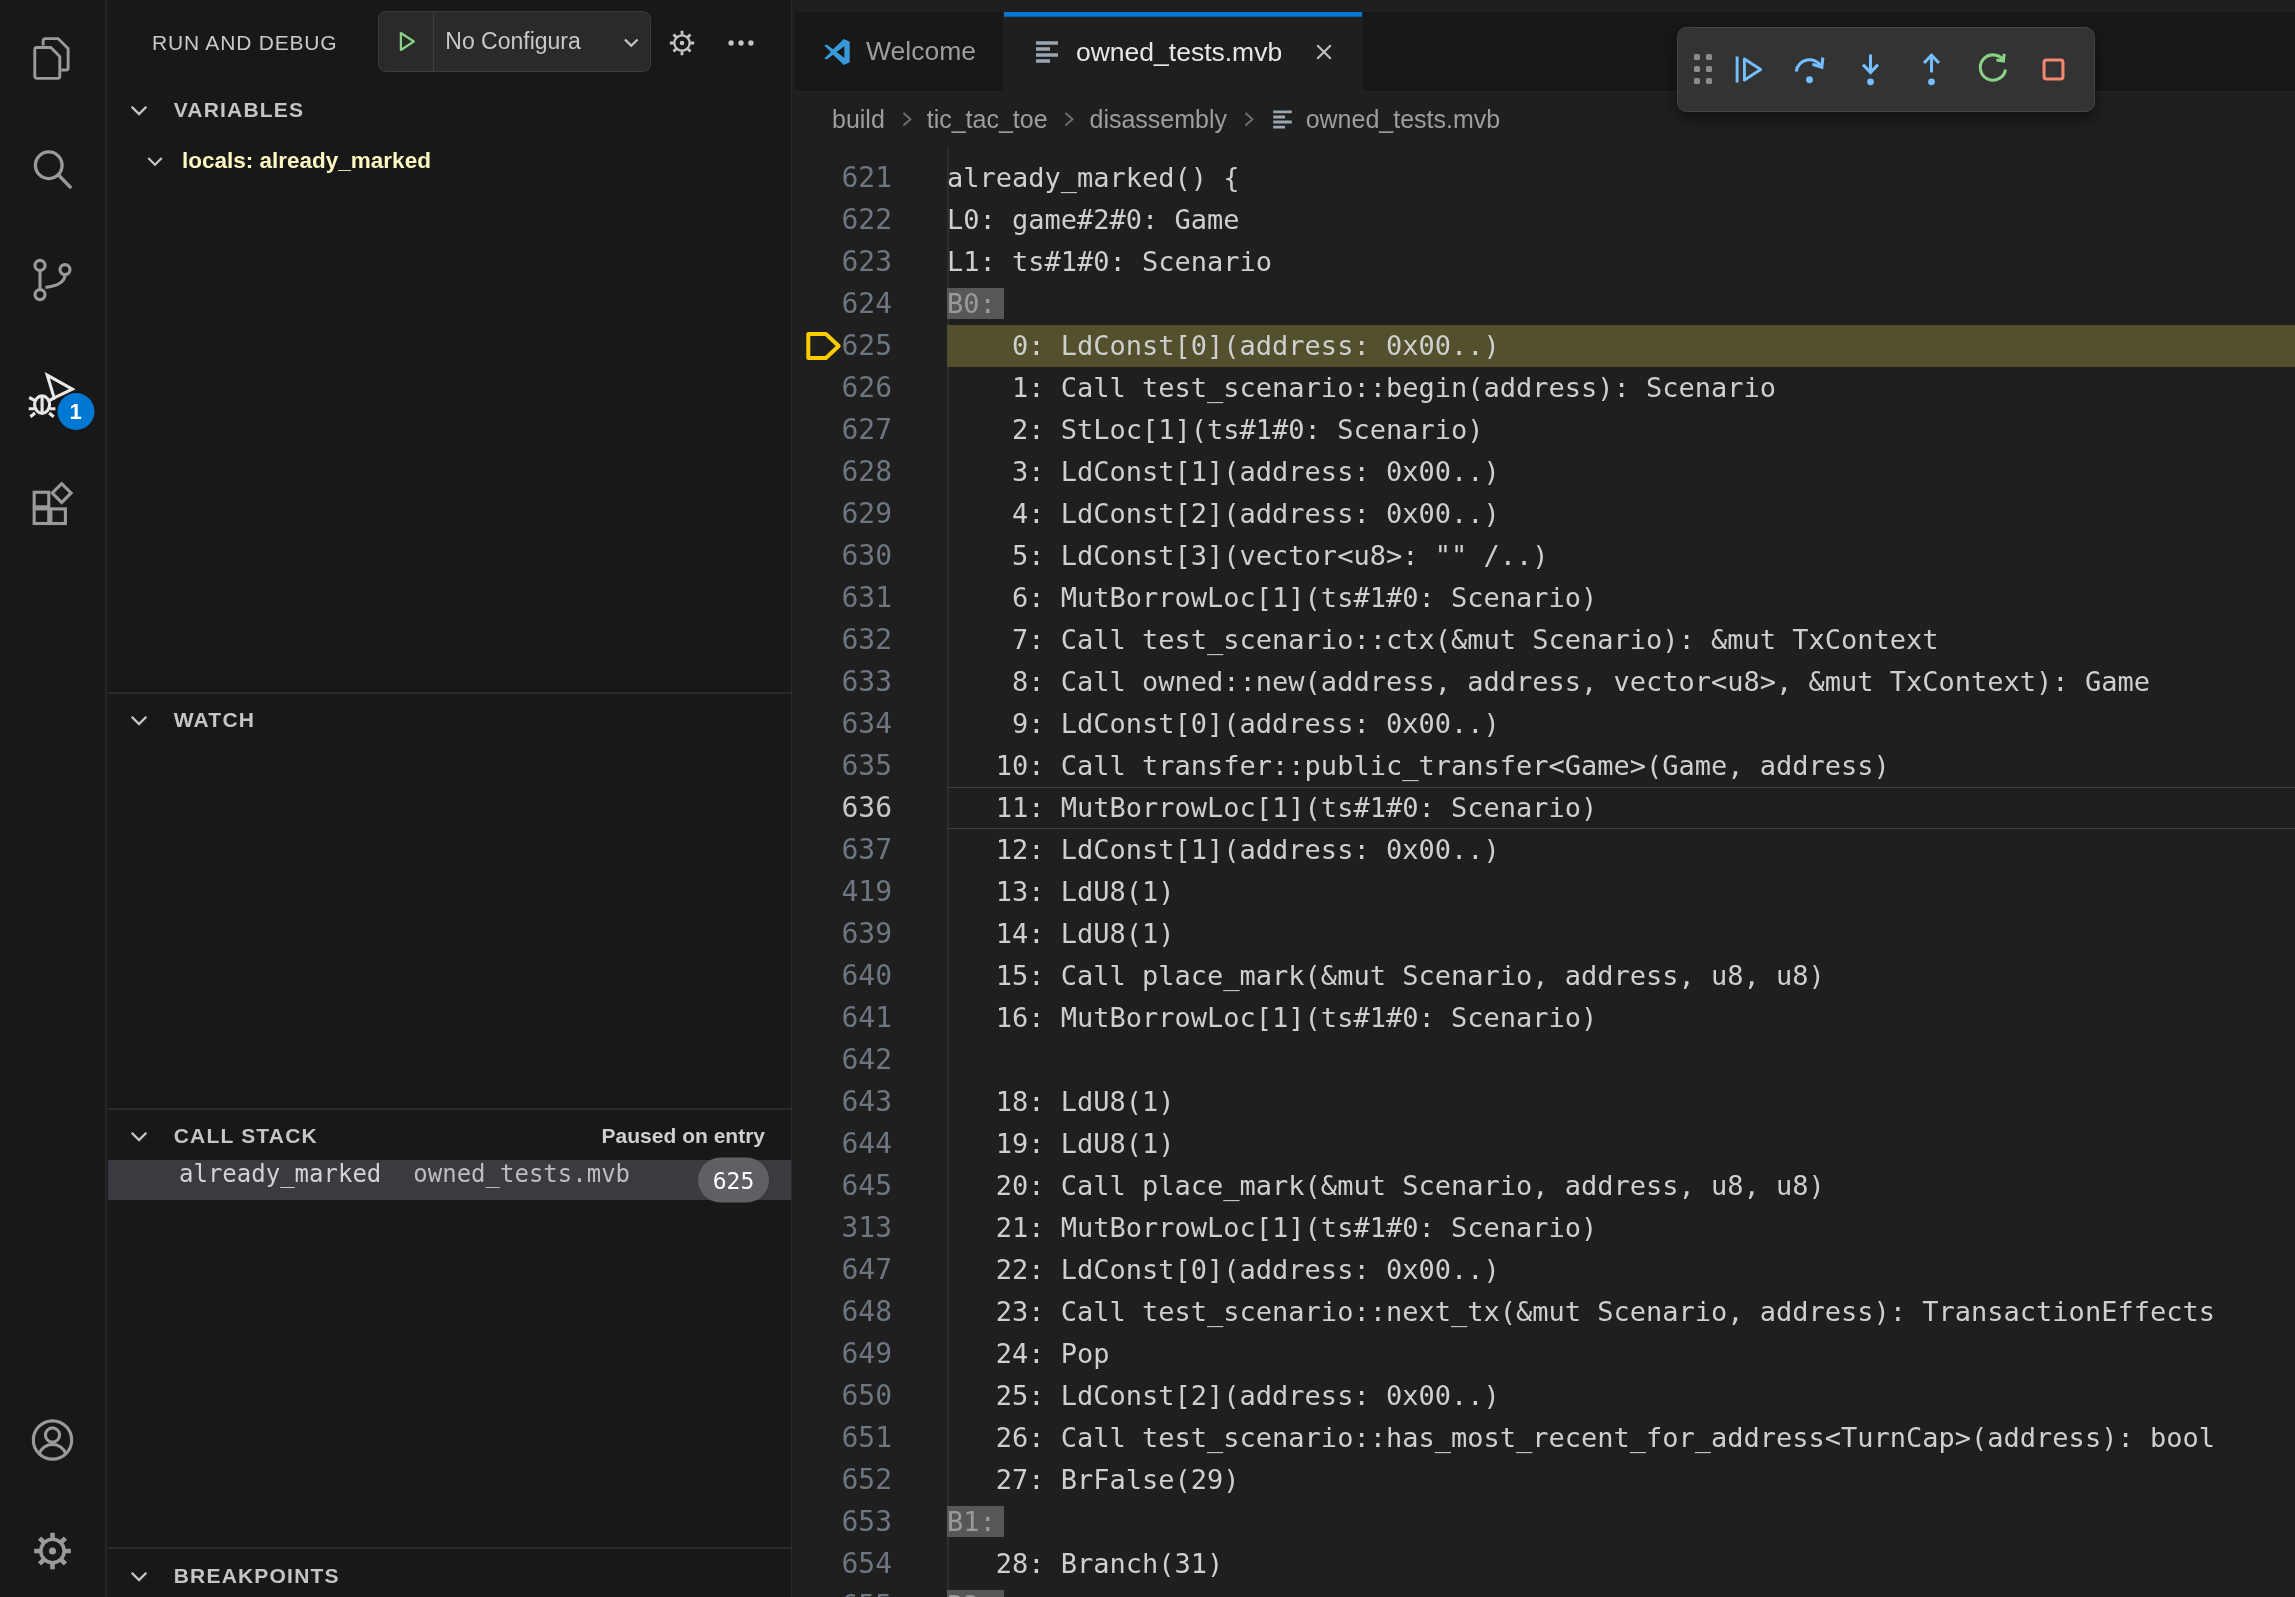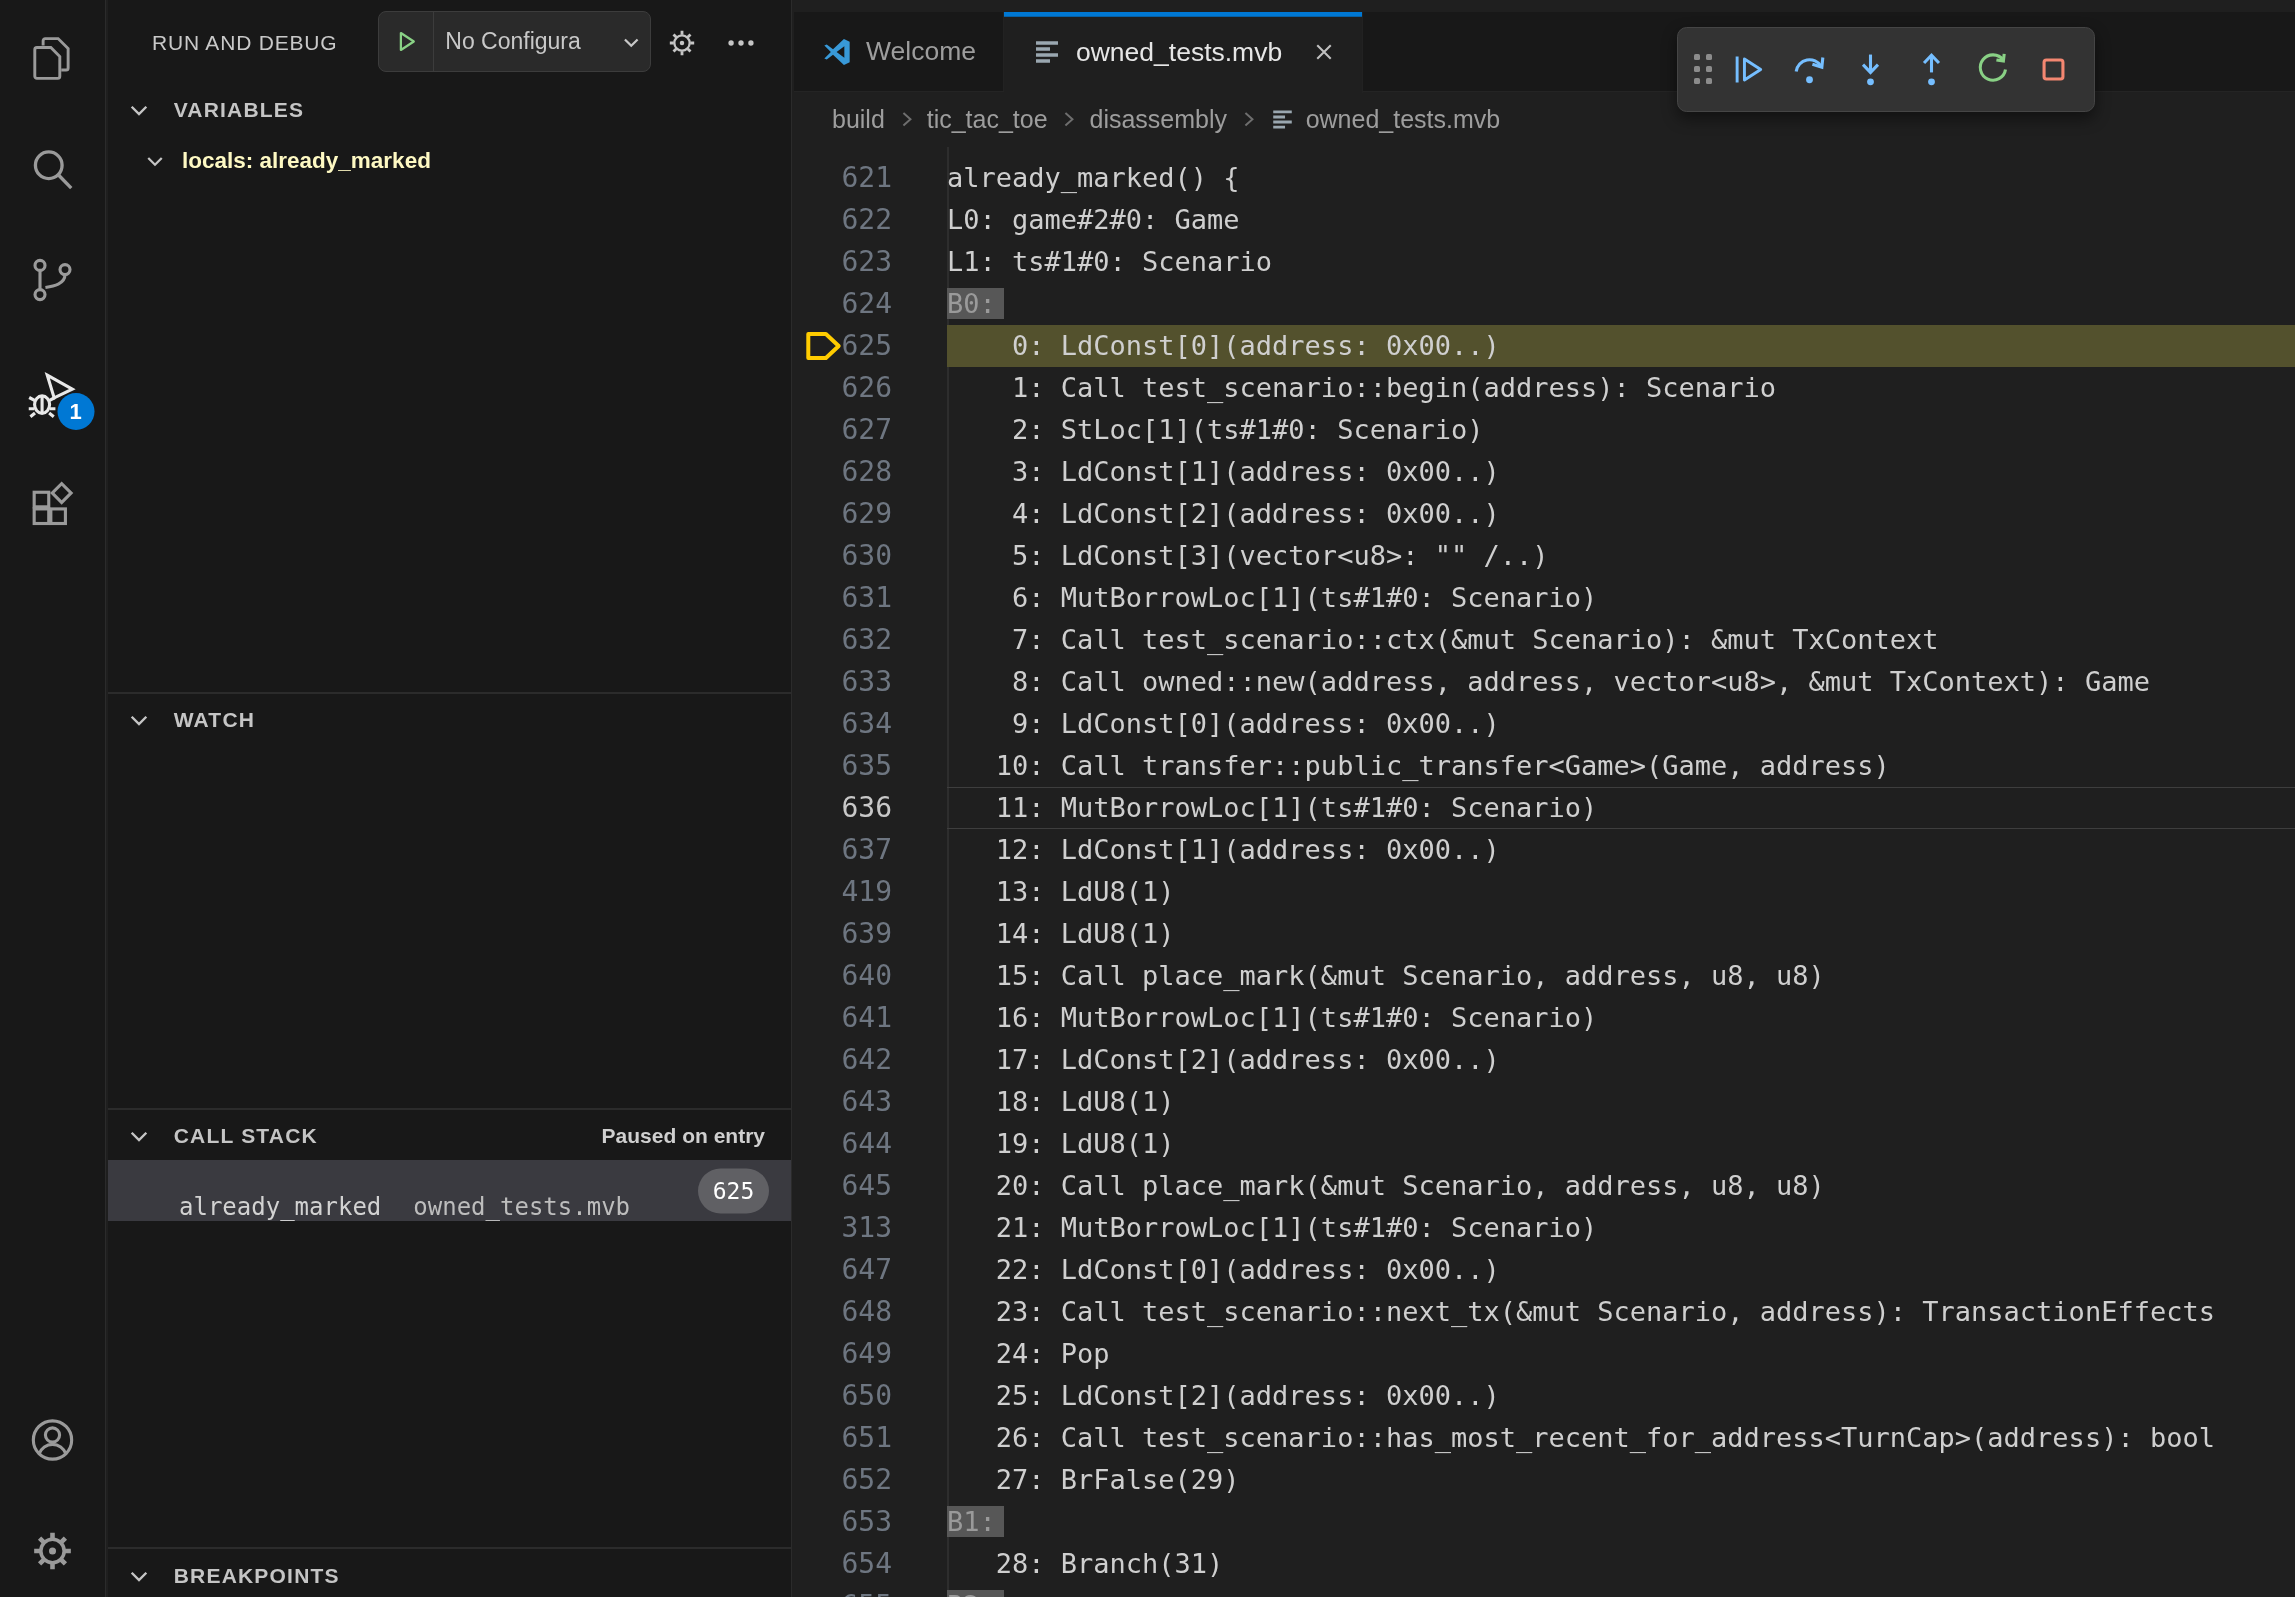--- a/index.html
+++ b/index.html
@@ -58,22 +58,22 @@
   .section-hdr .lbl{margin-left:22px;font-size:21px;font-weight:bold;letter-spacing:1.2px;color:#c5c5c5;white-space:nowrap;}
   .sect-divider{position:absolute;left:0;right:0;height:1.6px;background:#2b2b2b;}
 
   .locals-row{position:absolute;left:0;right:0;top:137px;height:47px;display:flex;align-items:center;cursor:pointer;}
   .locals-row .chev{margin-left:35px;color:#c5c5c5;}
   .locals-row .chev svg{width:24px;height:24px;}
   .locals-row .lbl{margin-left:15px;font-size:22.5px;font-weight:bold;color:#fef9c3;white-space:nowrap;}
 
   .paused-status{position:absolute;right:26px;font-size:21px;font-weight:bold;color:#cfcfcf;white-space:nowrap;}
 
-  .frame-row{position:absolute;left:0;right:0;top:1160px;height:61px;background:#3a3a40;
-    display:flex;align-items:flex-end;cursor:pointer;}
+  .frame-row{position:absolute;left:0;right:0;top:1160px;height:40px;background:#3a3a40;
+    display:flex;align-items:flex-start;cursor:pointer;}
   .frame-name{margin-left:71px;font-family:"DejaVu Sans Mono",monospace;font-size:24px;color:#d2d2d2;white-space:nowrap;}
   .frame-file{margin-left:32px;font-family:"DejaVu Sans Mono",monospace;font-size:24px;color:#bdbdbd;white-space:nowrap;}
   .frame-badge{position:absolute;right:22px;top:50%;transform:translateY(-50%);
     min-width:71px;height:45px;border-radius:22.5px;background:#606064;color:#ffffff;
     font-family:"DejaVu Sans Mono",monospace;font-size:23px;display:flex;align-items:center;justify-content:center;}
 
   
   .editor-region{position:absolute;left:794px;top:12px;right:0;height:100%;background:#1f1f1f;}
   .tabbar{position:absolute;left:0;right:0;top:0;height:80px;background:#181818;
     border-bottom:1.6px solid #242424;display:flex;align-items:stretch;}
@@ -455,21 +455,20 @@
       <div class="line">
         <div class="gutter">
           <span>641</span>
         </div>
         <div class="content"><span>   16: MutBorrowLoc[1](ts#1#0: Scenario)</span></div>
       </div>
       <div class="line">
         <div class="gutter">
           <span>642</span>
         </div>
-        <div class="content"><span>   17: LdConst[2](address: 0x00..)</span></div>
       </div>
       <div class="line">
         <div class="gutter">
           <span>643</span>
         </div>
         <div class="content"><span>   18: LdU8(1)</span></div>
       </div>
       <div class="line">
         <div class="gutter">
           <span>644</span>

